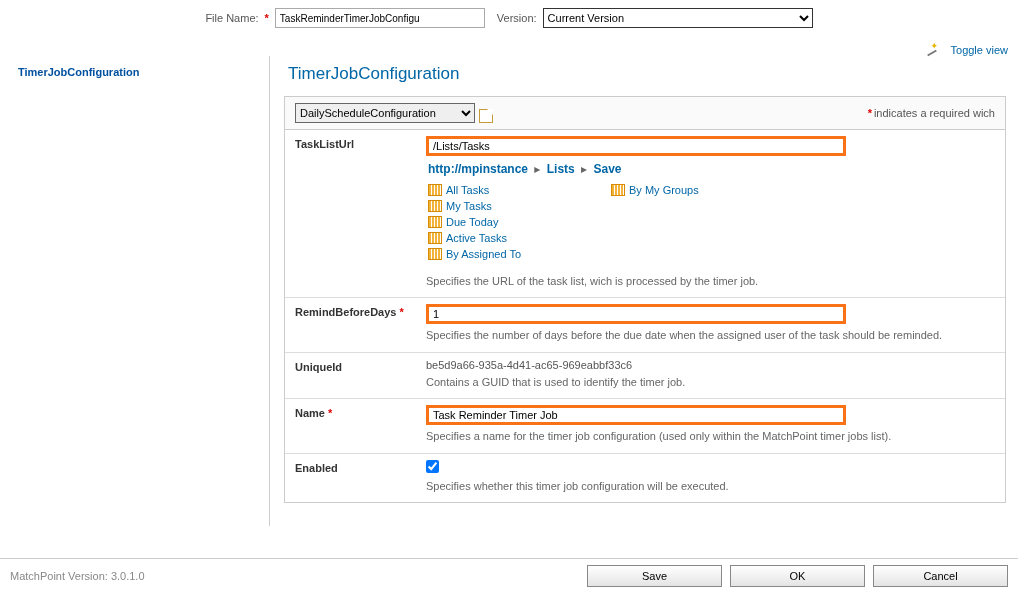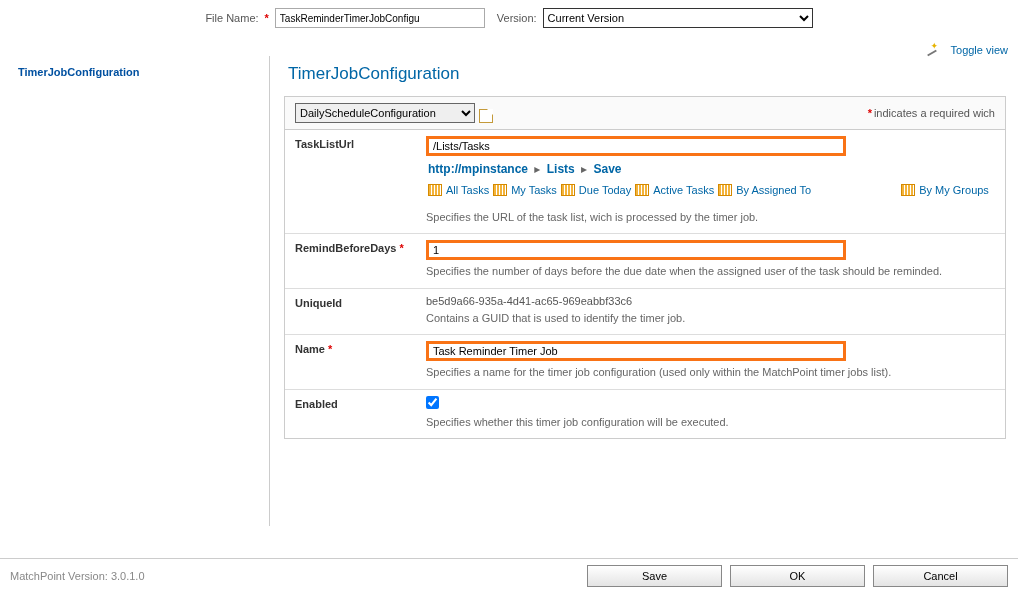--- a/index.html
+++ b/index.html
@@ -25,21 +25,21 @@
 .field-row { display: flex; border-top: 1px solid #ddd; }
 .field-row:first-child { border-top: none; }
 .fld-label { width: 135px; padding: 8px 6px 8px 10px; font-weight: bold; color: #333; }
 .fld-body { flex: 1; padding: 6px 10px 8px 6px; }
 .fld-body input[type=text] { border: 3px solid #f97316; width: 420px; padding: 2px 4px; font-size: 11px; height: 20px; }
 .desc { color: #666; margin-top: 4px; line-height: 1.4; }
 .breadcrumb { padding: 6px 0 6px 2px; font-weight: bold; color: #0066a6; font-size: 12px; }
 .breadcrumb .sep { color: #666; padding: 0 3px; font-weight: normal; }
 .breadcrumb a { color: #0066a6; text-decoration: none; }
 .views { display: flex; gap: 90px; padding: 2px 0 10px 2px; }
-.views-col { display: flex; flex-direction: row; gap: 4px; }
+.views-col { display: flex; flex-direction: column; gap: 4px; }
 .view-item { display: flex; align-items: center; gap: 4px; }
 .view-item a { color: #0066a6; text-decoration: none; }
 .list-icon { display:inline-block; width:14px; height:12px; border:1px solid #d58a00; background: repeating-linear-gradient(90deg,#f3b33a,#f3b33a 2px,#fff 2px,#fff 3px); }
 .uid { color: #555; }
 .footer { border-top: 1px solid #ccc; margin-top: 32px; display: flex; align-items: center; justify-content: space-between; padding: 6px 10px; }
 .footer-left { color: #888; }
 .footer-right { display: flex; gap: 8px; padding-left: 16px; }
 .btn { width: 135px; height: 22px; border: 1px solid #888; background: linear-gradient(#fff,#e4e4e4); font-size: 11px; cursor: pointer; }
 .doc-icon { display:inline-block; width:14px; height:14px; border:1px solid #c49a3a; background:#fff; position:relative; }
 .doc-icon::after{content:''; position:absolute; right:-1px; top:-1px; border:3px solid transparent; border-top-color:#fff; border-right-color:#fff;}

